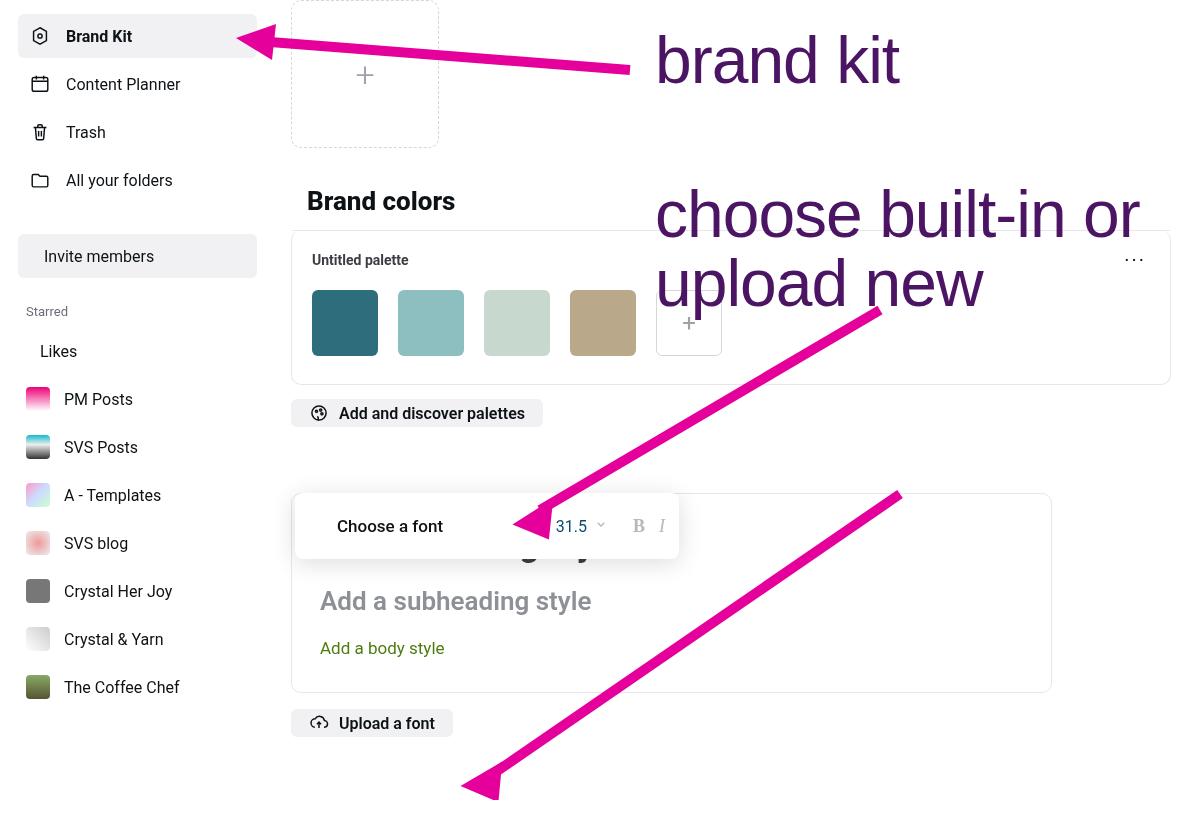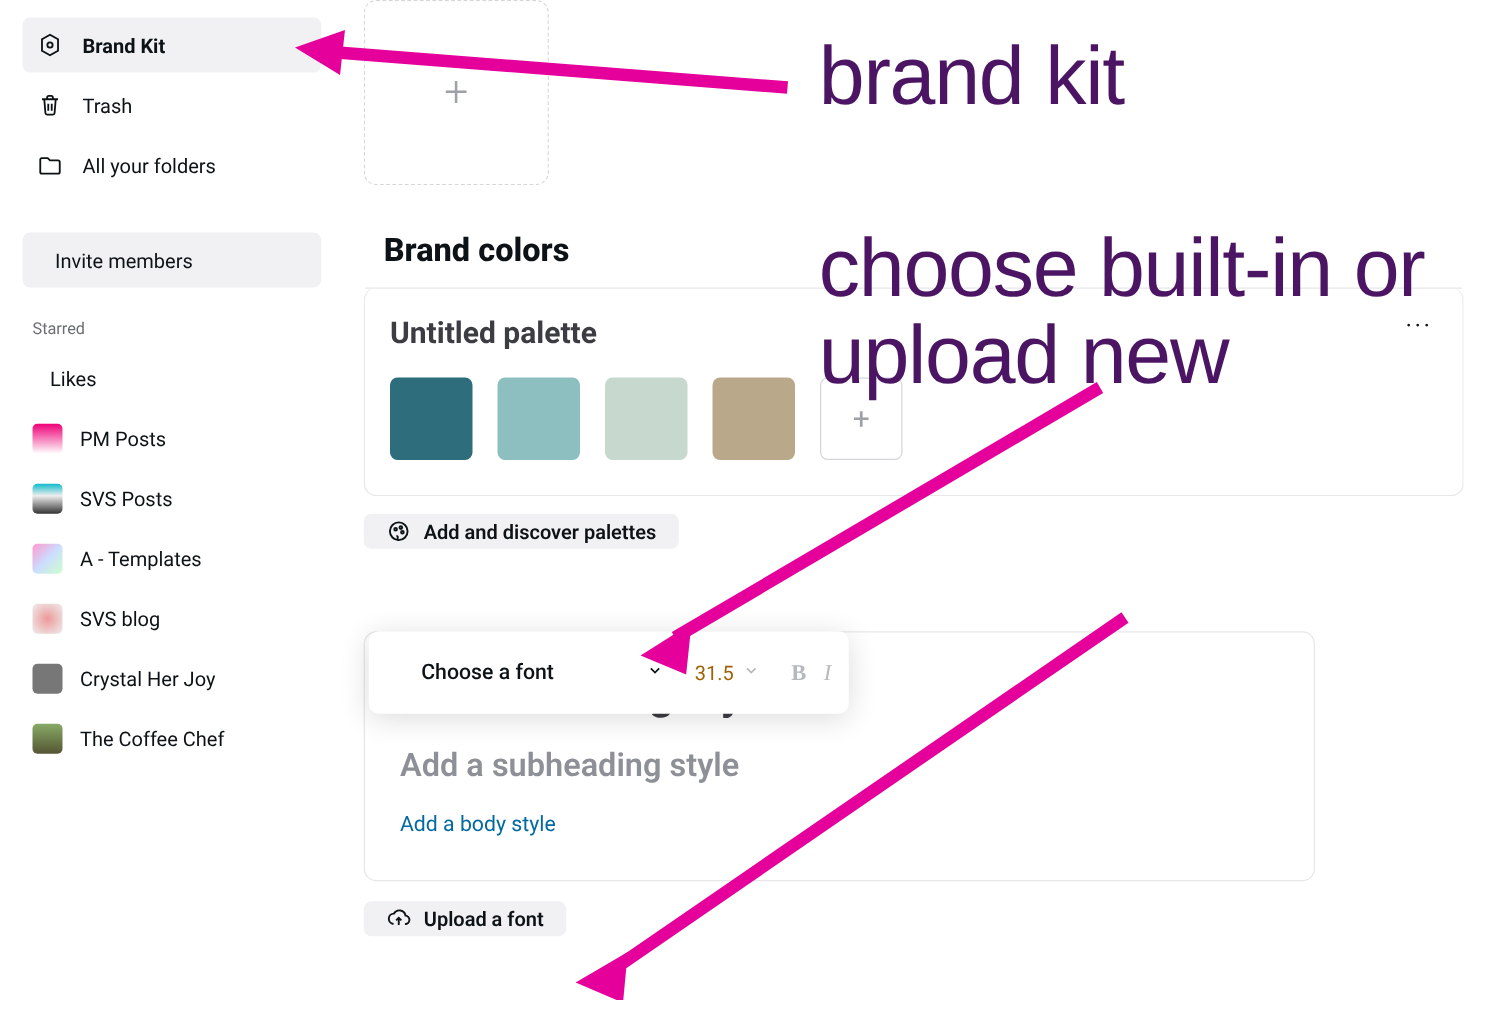--- a/index.html
+++ b/index.html
@@ -73,21 +73,21 @@
     border: 1px solid #e7e7ea; border-top: none;
     border-radius: 10px;
     padding: 22px 20px 28px 20px;
     width: 880px;
     position: relative;
   }
   .palette-card::before{
     content:""; position:absolute; top:0; left:0; right:0; height:1px; background:#e7e7ea;
     border-radius:10px 10px 0 0;
   }
-  .palette-title { font-size: 24px; font-weight: 700; color:#3b3d42; margin-bottom: 22px; }
+  .palette-title { font-size: 14px; font-weight: 700; color:#3b3d42; margin-bottom: 22px; }
   .palette-dots { position:absolute; top:18px; right:24px; font-size:20px; letter-spacing:2px; color:#0d1216; cursor:pointer; }
   .swatch-row { display: flex; gap: 20px; }
   .swatch { width: 66px; height: 66px; border-radius: 6px; cursor:pointer; }
   .swatch.add { border:1px solid #d6d6da; display:flex; align-items:center; justify-content:center; font-size:24px; color:#9ea1a8; }
   .pill-btn {
     display: inline-flex; align-items: center; gap: 10px;
     background: #f1f1f3; border-radius: 6px;
     padding: 0 18px; height: 28px;
     font-size: 16px; font-weight: 600; cursor: pointer;
     margin-top: 14px;
@@ -100,35 +100,35 @@
     width: 384px; height: 66px;
     background: #fff; border-radius: 8px;
     box-shadow: 0 4px 24px rgba(0,0,0,0.14);
     display: flex; align-items: center;
     padding: 0 14px 0 42px;
     z-index: 5;
     justify-content: space-between;
   }
   .font-panel .font-name { font-size: 17px; font-weight: 500; }
   .font-panel .chev { margin-left: auto; margin-right: 24px; }
-  .font-panel .size { font-size: 16px; color:#a16207; margin-right: 6px; }
+  .font-panel .size { font-size: 16px; color:#0c4a6e; margin-right: 6px; }
   .font-panel .size-chev { color:#b6b8bd; margin-right: 24px; }
   .font-panel .b { font-weight:800; font-size:18px; color:#b6b8bd; margin-right:14px; font-family:Georgia,serif; cursor:pointer; }
   .font-panel .i { font-style:italic; font-family:Georgia,serif; font-size:18px; color:#b6b8bd; cursor:pointer; }
   .chev svg, .size-chev svg { width:16px; height:16px; stroke:#0d1216; fill:none; stroke-width:2; }
   .size-chev svg { stroke:#b6b8bd; }
   
   .text-card {
     border: 1px solid #e7e7ea; border-radius: 10px;
     width: 761px; margin-top: 66px;
     padding: 30px 28px 34px 28px;
   }
   .txt-heading { font-size: 34px; font-weight: 800; color:#3b3d42; margin-bottom: 22px; cursor:pointer; }
   .txt-sub { font-size: 26px; font-weight: 600; color:#8d9096; margin-bottom: 22px; cursor:pointer; }
-  .txt-body { font-size: 17px; color:#0369a1; cursor:pointer; }
+  .txt-body { font-size: 17px; color:#4d7c0f; cursor:pointer; }
   
   .anno {
     position: absolute;
     color: #4b1564;
     font-family: "Segoe UI", "Trebuchet MS", sans-serif;
     font-weight: 400;
     line-height: 1.05;
     pointer-events: none;
     z-index: 20;
   }
@@ -148,20 +148,29 @@
         <svg viewBox="0 0 24 24">
             <path d="M12 3l7 4v10l-7 4-7-4V7z"></path>
             <circle cx="12" cy="12" r="2.3"></circle>
           </svg>
       </span>
       <span>Brand Kit</span>
     </div>
     <div class="side-item">
       <span class="icon">
         <svg viewBox="0 0 24 24">
+            <rect x="3.5" y="5" width="17" height="15" rx="2"></rect>
+            <path d="M3.5 9h17M8 3v4M16 3v4"></path>
+          </svg>
+      </span>
+      <span>Content Planner</span>
+    </div>
+    <div class="side-item">
+      <span class="icon">
+        <svg viewBox="0 0 24 24">
             <path d="M5 7h14M9.5 7V5.5A1.5 1.5 0 0111 4h2a1.5 1.5 0 011.5 1.5V7M7 7l1 12a1.5 1.5 0 001.5 1.4h5A1.5 1.5 0 0016 19l1-12M10.5 11v6M13.5 11v6"></path>
           </svg>
       </span>
       <span>Trash</span>
     </div>
     <div class="side-item">
       <span class="icon">
         <svg viewBox="0 0 24 24">
             <path d="M3.5 7.5V18a1.5 1.5 0 001.5 1.5h14A1.5 1.5 0 0020.5 18V9.5A1.5 1.5 0 0019 8h-7l-2-2H5A1.5 1.5 0 003.5 7.5z"></path>
           </svg>
@@ -203,20 +212,24 @@
       <span class="thumb" style="background:linear-gradient(135deg,#f9c,#cdf,#cfc);"></span>
       <span>A - Templates</span>
     </div>
     <div class="star-item">
       <span class="thumb" style="background:radial-gradient(#e99,#eee);"></span>
       <span>SVS blog</span>
     </div>
     <div class="star-item">
       <span class="thumb" style="background:#777;"></span>
       <span>Crystal Her Joy</span>
+    </div>
+    <div class="star-item">
+      <span class="thumb" style="background:linear-gradient(45deg,#fff,#ccc);"></span>
+      <span>Crystal &amp; Yarn</span>
     </div>
     <div class="star-item">
       <span class="thumb" style="background:linear-gradient(#8a6,#553);"></span>
       <span>The Coffee Chef</span>
     </div>
   </div>
 
   <div class="main">
 
     <div class="add-card">

